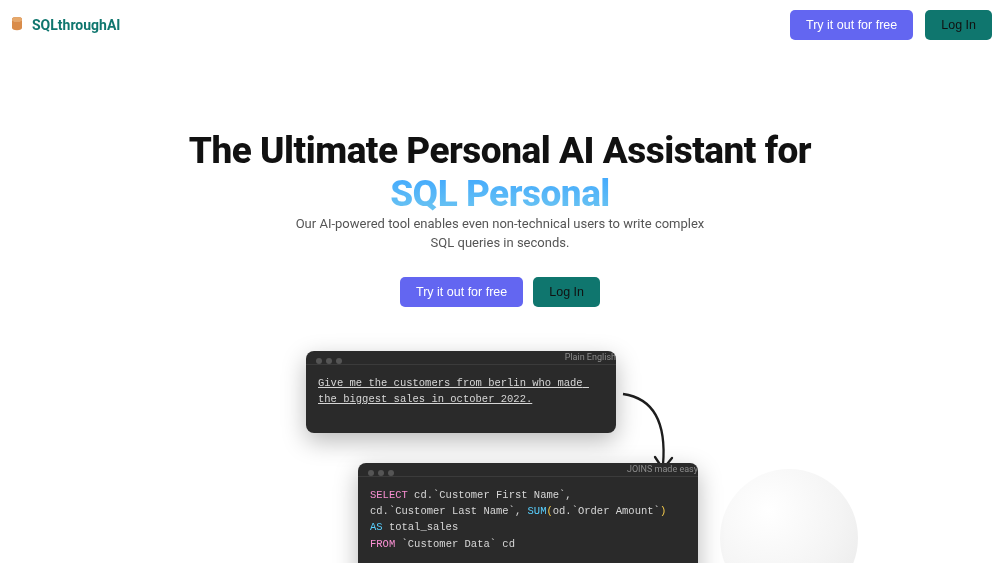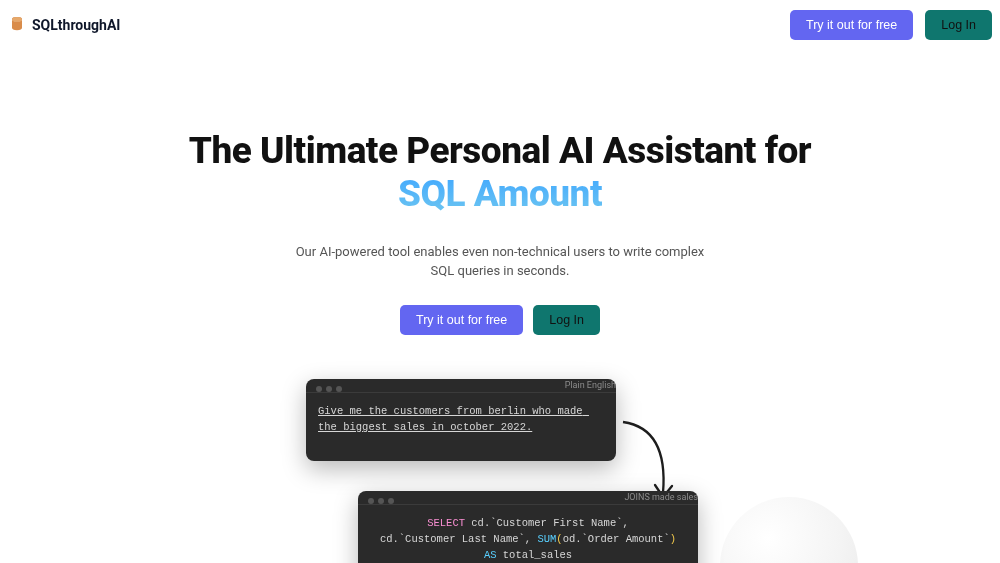--- a/index.html
+++ b/index.html
@@ -25,21 +25,21 @@
 .brand-icon {
   width: 18px;
   height: 18px;
   display: inline-flex;
   align-items: center;
   justify-content: center;
 }
 .brand-name {
   font-size: 14px;
   font-weight: 700;
-  color: #0f172a;
+  color: #0f766e;
 }
 .header-buttons {
   display: flex;
   gap: 12px;
 }
 .btn {
   font-size: 12.5px;
   padding: 8px 16px;
   border-radius: 5px;
   border: none;
@@ -67,21 +67,21 @@
   max-width: 640px;
   margin: 0 auto;
 }
 .hero h1 .highlight {
   background: linear-gradient(180deg, #3ea6ff 0%, #6fc7f0 100%);
   -webkit-background-clip: text;
   background-clip: text;
   color: transparent;
 }
 .hero p.subtitle {
-  margin-top: 28px;
+  margin-top: 0;
   font-size: 13px;
   color: #555;
   max-width: 420px;
   margin-left: auto;
   margin-right: auto;
   line-height: 1.45;
 }
 .hero-buttons {
   margin-top: 24px;
   display: flex;
@@ -138,21 +138,21 @@
   color: #8b8b8b;
 }
 .card-body {
   padding: 10px 12px;
   font-family: "SFMono-Regular", Consolas, "Liberation Mono", Menlo, monospace;
   font-size: 10.5px;
   line-height: 1.55;
   color: #d6d6d6;
   white-space: pre-wrap;
 }
-.code-line { display: block; text-align: center; }
+.code-line { display: block; }
 .kw-select { color: #f98fd2; }
 .kw-from   { color: #f98fd2; }
 .kw-as     { color: #59d0ff; margin-top: 48px; }
 .func      { color: #59d0ff; }
 .paren     { color: #f2c94c; }
 .ident     { color: #d6d6d6; }
 .arrow {
   position: absolute;
   left: 618px;
   top: 38px;
@@ -184,21 +184,21 @@
     <span class="brand-name">SQLthroughAI</span>
   </div>
   <div class="header-buttons">
     <button class="btn btn-primary">Try it out for free</button>
     <button class="btn btn-secondary">Log In</button>
   </div>
 </div>
 
 <div class="hero">
   <h1>
-    <span>The Ultimate Personal AI Assistant for </span><span class="highlight">SQL Amount</span>
+    <span>The Ultimate Personal AI Assistant for </span><span class="highlight">SQL Personal</span>
   </h1>
   <p class="subtitle">Our AI-powered tool enables even non-technical users to write complex SQL queries in seconds.</p>
   <div class="hero-buttons">
     <button class="btn btn-primary">Try it out for free</button>
     <button class="btn btn-secondary">Log In</button>
   </div>
 
   <div class="cards-wrapper">
 
     <div class="card card-top">
@@ -220,19 +220,19 @@
 
     <div class="blob"></div>
 
     <div class="card card-bottom">
       <div class="card-titlebar">
         <div class="dots">
           <span class="dot"></span>
             <span class="dot"></span>
             <span class="dot"></span>
         </div>
-        <span class="card-title">JOINS made sales</span>
+        <span class="card-title">JOINS made easy</span>
       </div>
       <div class="card-body" id="code-body" style="text-align:left;"><span class="code-line"><span class="kw-select">SELECT</span><span class="ident"> cd.`Customer First Name`,</span></span><span class="code-line"><span class="ident">cd.`Customer Last Name`, </span><span class="func">SUM</span><span class="paren">(</span><span class="ident">od.`Order Amount`</span><span class="paren">)</span></span><span class="code-line"><span class="kw-as">AS</span><span class="ident"> total_sales</span></span><span class="code-line"><span class="kw-from">FROM</span><span class="ident"> `Customer Data` cd</span></span></div>
     </div>
 
   </div>
 </div>
 
 </body></html>

